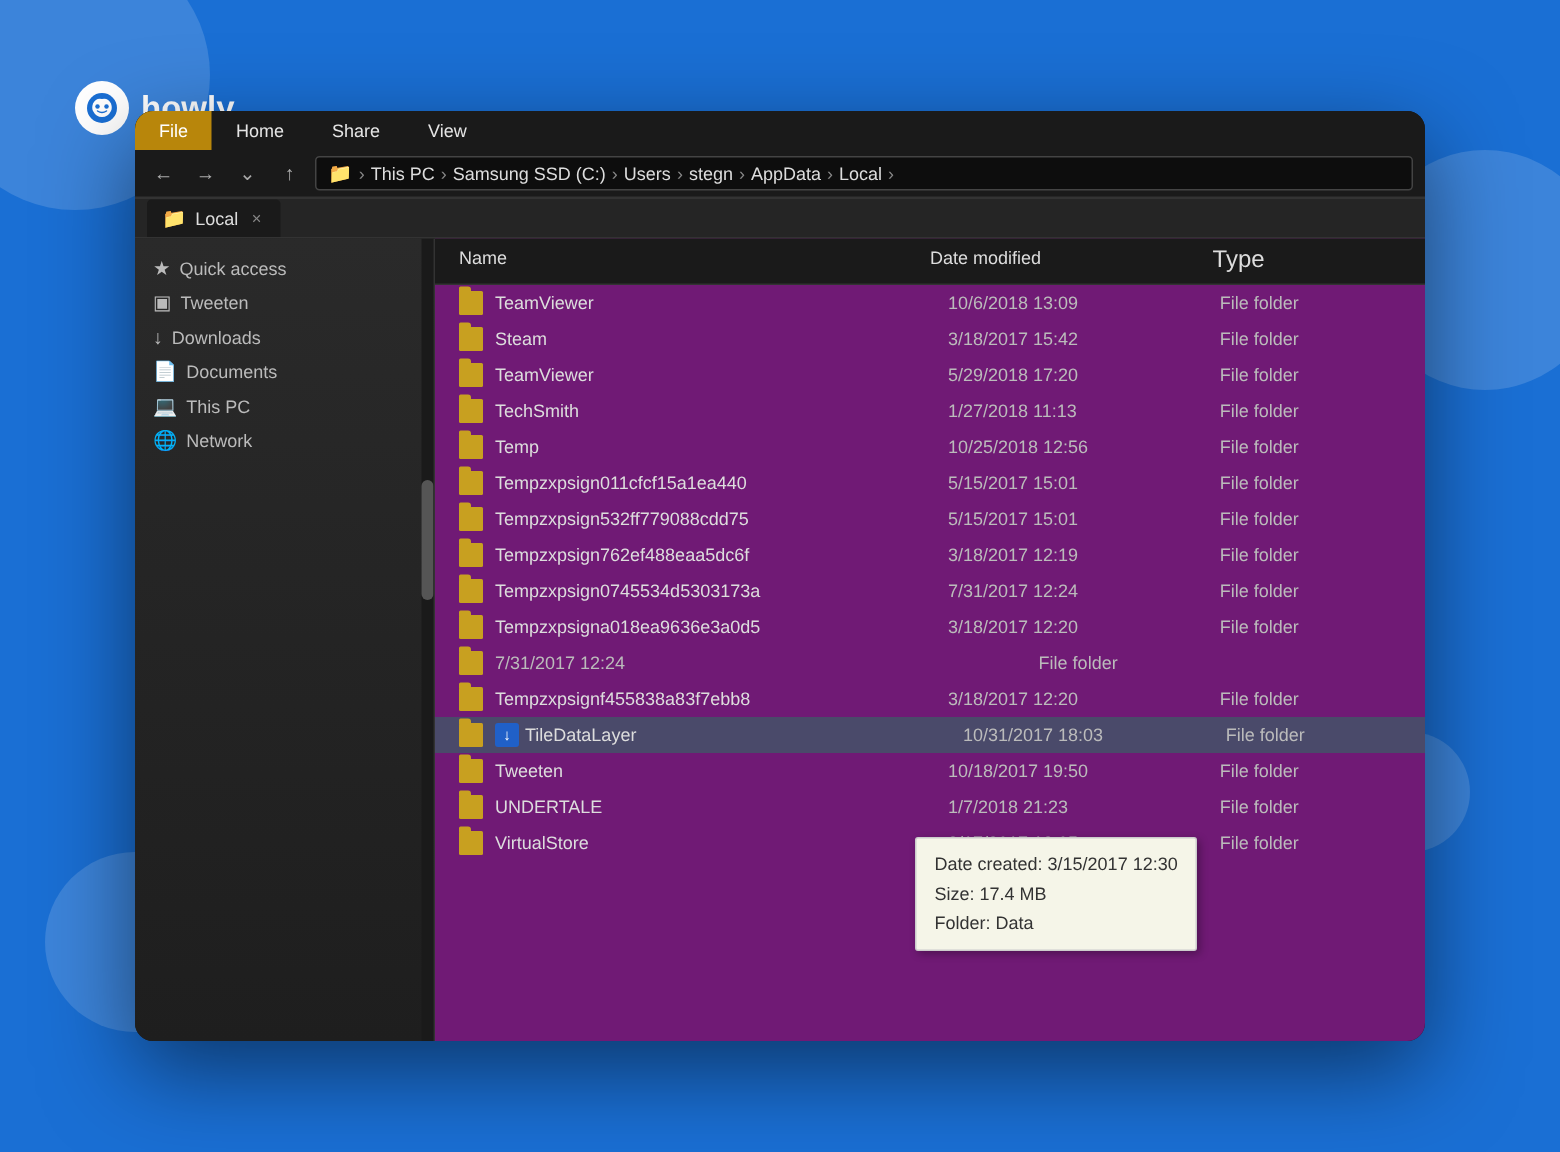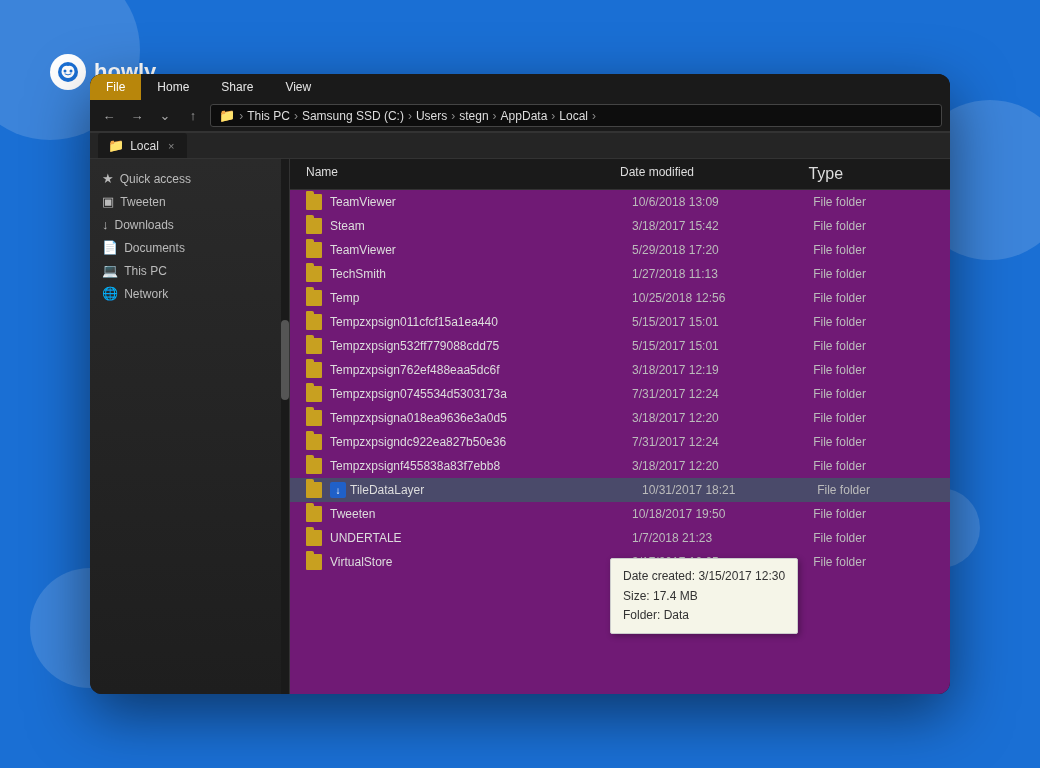--- a/index.html
+++ b/index.html
@@ -463,35 +463,34 @@
             <span class="file-type">File folder</span>
           </div>
           <div class="file-row">
             <div class="file-icon"></div>
             <span class="file-name">Tempzxpsigna018ea9636e3a0d5</span>
             <span class="file-date">3/18/2017 12:20</span>
             <span class="file-type">File folder</span>
           </div>
           <div class="file-row">
             <div class="file-icon"></div>
-            <span class="file-name">Tempzxpsigndc922ea827b50e36</span>
             <span class="file-date">7/31/2017 12:24</span>
             <span class="file-type">File folder</span>
           </div>
           <div class="file-row">
             <div class="file-icon"></div>
             <span class="file-name">Tempzxpsignf455838a83f7ebb8</span>
             <span class="file-date">3/18/2017 12:20</span>
             <span class="file-type">File folder</span>
           </div>
           <div class="file-row highlighted">
             <div class="file-icon"></div>
             <div class="download-icon">↓</div>
             <span class="file-name">TileDataLayer</span>
-            <span class="file-date">10/31/2017 18:21</span>
+            <span class="file-date">10/31/2017 18:03</span>
             <span class="file-type">File folder</span>
           </div>
           <div class="tooltip">
       <div class="tooltip-line">Date created: 3/15/2017 12:30</div>
       <div class="tooltip-line">Size: 17.4 MB</div>
       <div class="tooltip-line">Folder: Data</div>
     </div>
           <div class="file-row">
             <div class="file-icon"></div>
             <span class="file-name">Tweeten</span>

